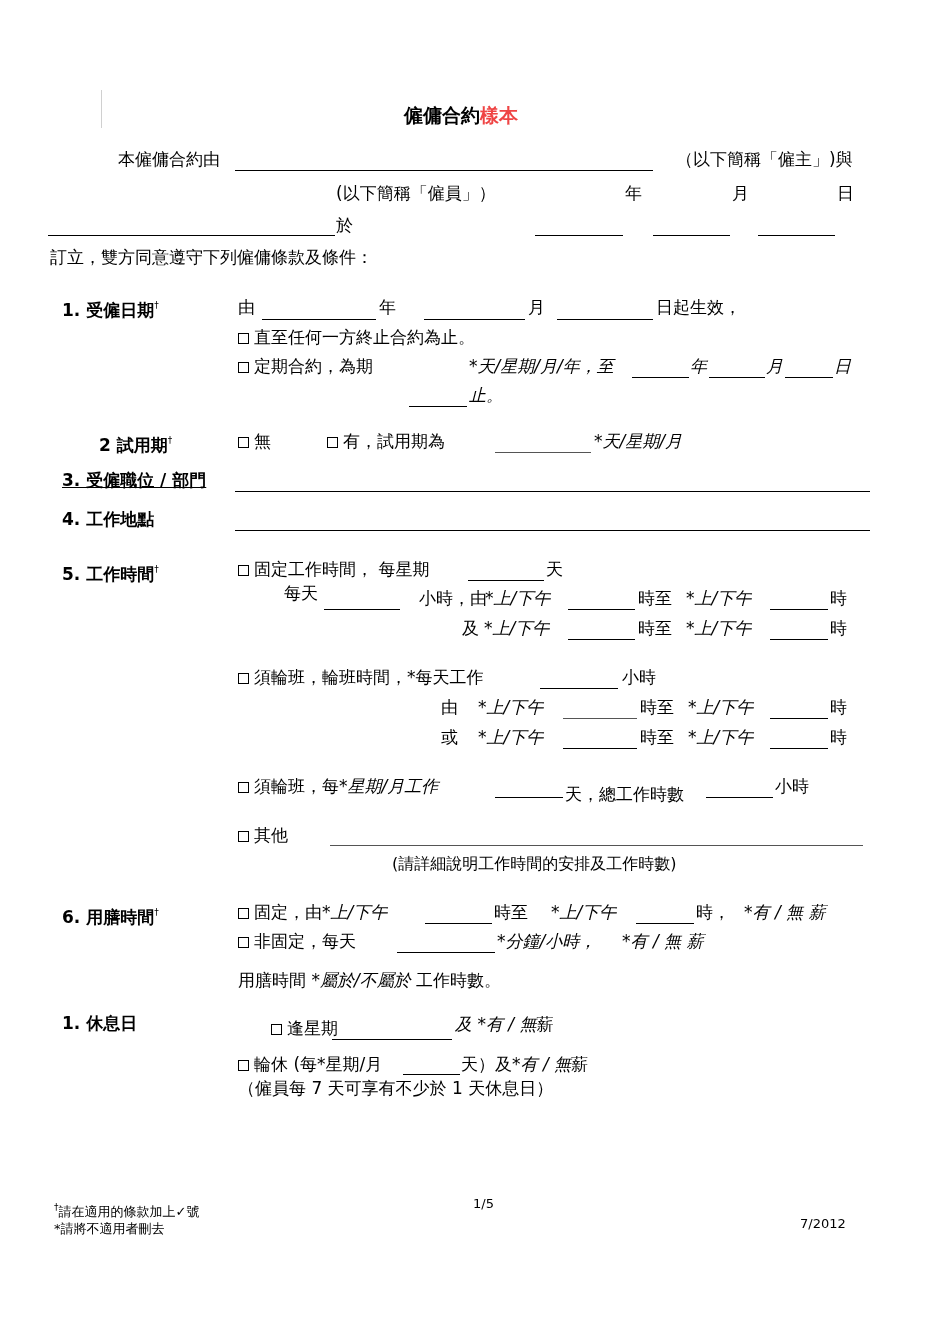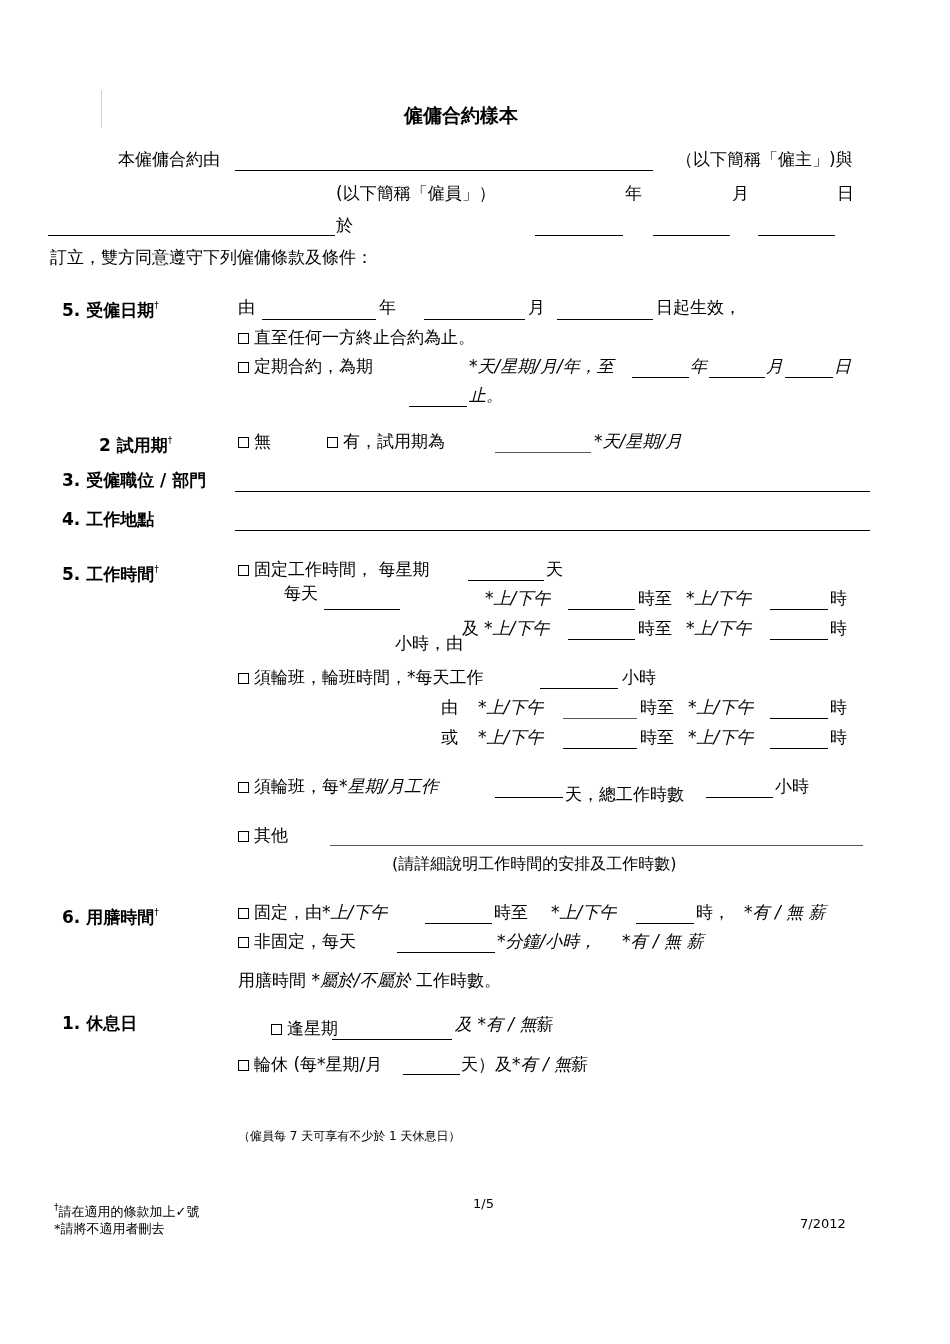--- a/index.html
+++ b/index.html
@@ -6,21 +6,21 @@
   body { width:950px; height:1344px; position:relative; overflow:hidden;
          font-family:"DejaVu Sans","Liberation Sans",sans-serif; color:#000; font-size:17px; }
   .abs { position:absolute; white-space:nowrap; line-height:22px; }
   .ln { position:absolute; border-bottom:1px solid #000; height:0; }
   .ln.g { border-bottom-color:#555; }
   .it { font-style:italic; }
   .b { font-weight:bold; }
   .cb { display:inline-block; width:11px; height:11px; border:1.6px solid #000; margin-right:5px; vertical-align:-1px; box-sizing:border-box; }
   .sup { font-size:9px; vertical-align:8px; font-weight:normal; }
   .title { font-weight:bold; font-size:19px; }
-  .title .accent { color:#000000; }
+  .title .accent { color:#ef4444; }
   .margin-mark { position:absolute; left:101px; top:90px; width:1px; height:38px; background:#d0d0d0; }
   .foot { font-size:13px; line-height:18px; }
 </style>
 </head>
 <body>
 
 <div class="margin-mark"></div>
 
 <div class="abs title" style="left:404px;top:104px;">
   <span>僱傭合約</span><span class="accent">樣本</span>
@@ -36,21 +36,21 @@
 <div class="abs" style="left:837px;top:182px;">日</div>
 
 <div class="ln" style="left:48px;top:235px;width:287px;"></div>
 <div class="abs" style="left:336px;top:214px;">於</div>
 <div class="ln" style="left:535px;top:235px;width:88px;"></div>
 <div class="ln" style="left:653px;top:235px;width:77px;"></div>
 <div class="ln" style="left:758px;top:235px;width:77px;"></div>
 
 <div class="abs" style="left:50px;top:246px;">訂立，雙方同意遵守下列僱傭條款及條件：</div>
 
-<div class="abs b" style="left:62px;top:294px;"><span>5. 受僱日期</span><span class="sup">†</span></div>
+<div class="abs b" style="left:62px;top:294px;"><span>1. 受僱日期</span><span class="sup">†</span></div>
 <div class="abs" style="left:238px;top:296px;">由</div>
 <div class="ln" style="left:262px;top:319px;width:114px;"></div>
 <div class="abs" style="left:379px;top:296px;">年</div>
 <div class="ln" style="left:424px;top:319px;width:101px;"></div>
 <div class="abs" style="left:528px;top:296px;">月</div>
 <div class="ln" style="left:557px;top:319px;width:96px;"></div>
 <div class="abs" style="left:656px;top:296px;">日起生效，</div>
 
 <div class="abs" style="left:238px;top:326px;"><span class="cb"></span><span>直至任何一方終止合約為止。</span></div>
 <div class="abs" style="left:238px;top:355px;"><span class="cb"></span><span>定期合約，為期</span></div>
@@ -63,34 +63,34 @@
 <div class="abs it" style="left:834px;top:355px;">日</div>
 <div class="ln" style="left:409px;top:406px;width:58px;"></div>
 <div class="abs it" style="left:469px;top:384px;">止。</div>
 
 <div class="abs b" style="left:67px;top:429px;margin-left:32px;"><span>2 試用期</span><span class="sup">†</span></div>
 <div class="abs" style="left:238px;top:430px;"><span class="cb"></span><span>無</span></div>
 <div class="abs" style="left:327px;top:430px;"><span class="cb"></span><span>有，試用期為</span></div>
 <div class="ln g" style="left:495px;top:452px;width:96px;"></div>
 <div class="abs it" style="left:594px;top:430px;">*天/星期/月</div>
 
-<div class="abs b" style="left:62px;top:469px;">3. 受僱職位 / 部門</div>
+<div class="abs b" style="left:62px;top:469px;text-decoration:underline;">3. 受僱職位 / 部門</div>
 <div class="ln" style="left:235px;top:491px;width:635px;"></div>
 
 <div class="abs b" style="left:62px;top:508px;">4. 工作地點</div>
 <div class="ln" style="left:235px;top:530px;width:635px;"></div>
 
 <div class="abs b" style="left:62px;top:558px;"><span>5. 工作時間</span><span class="sup">†</span></div>
 <div class="abs" style="left:238px;top:558px;"><span class="cb"></span><span>固定工作時間， 每星期</span></div>
 <div class="ln" style="left:468px;top:580px;width:76px;"></div>
 <div class="abs" style="left:546px;top:558px;">天</div>
 
 <div class="abs" style="left:284px;top:582px;">每天</div>
 <div class="ln" style="left:324px;top:609px;width:76px;"></div>
-<div class="abs" style="left:395px;top:587px;margin-top:45px;">小時，由</div>
+<div class="abs" style="left:419px;top:587px;">小時，由</div>
 <div class="abs it" style="left:485px;top:587px;">*上/下午</div>
 <div class="ln" style="left:568px;top:609px;width:67px;"></div>
 <div class="abs" style="left:638px;top:587px;">時至</div>
 <div class="abs it" style="left:686px;top:587px;">*上/下午</div>
 <div class="ln" style="left:770px;top:609px;width:58px;"></div>
 <div class="abs" style="left:830px;top:587px;">時</div>
 
 <div class="abs" style="left:462px;top:617px;">及</div>
 <div class="abs it" style="left:484px;top:617px;">*上/下午</div>
 <div class="ln" style="left:568px;top:639px;width:67px;"></div>
@@ -147,18 +147,18 @@
 
 <div class="abs b" style="left:62px;top:1012px;">1. 休息日</div>
 <div class="abs" style="left:238px;top:1017px;padding-left:33px;"><span class="cb"></span><span>逢星期</span></div>
 <div class="ln" style="left:332px;top:1039px;width:120px;"></div>
 <div class="abs" style="left:455px;top:1013px;"><span class="it">及</span> <span class="it">*有 / 無</span><span>薪</span></div>
 
 <div class="abs" style="left:238px;top:1053px;"><span class="cb"></span><span>輪休 (每*星期/月</span></div>
 <div class="ln" style="left:403px;top:1074px;width:57px;"></div>
 <div class="abs" style="left:461px;top:1053px;"><span>天）及</span><span class="it">*有 / 無</span><span>薪</span></div>
 
-<div class="abs" style="left:238px;top:1125px;font-size:12px;">（僱員每 7 天可享有不少於 1 天休息日）</div>
+<div class="abs" style="left:238px;top:1077px;font-size:17px;">（僱員每 7 天可享有不少於 1 天休息日）</div>
 
 <div class="abs foot" style="left:54px;top:1198px;"><span class="sup" style="vertical-align:6px;">†</span><span>請在適用的條款加上✓號</span></div>
 <div class="abs foot" style="left:54px;top:1220px;">*請將不適用者刪去</div>
 <div class="abs foot" style="left:473px;top:1195px;">1/5</div>
 <div class="abs foot" style="left:800px;top:1215px;">7/2012</div>
 
 </body></html>

